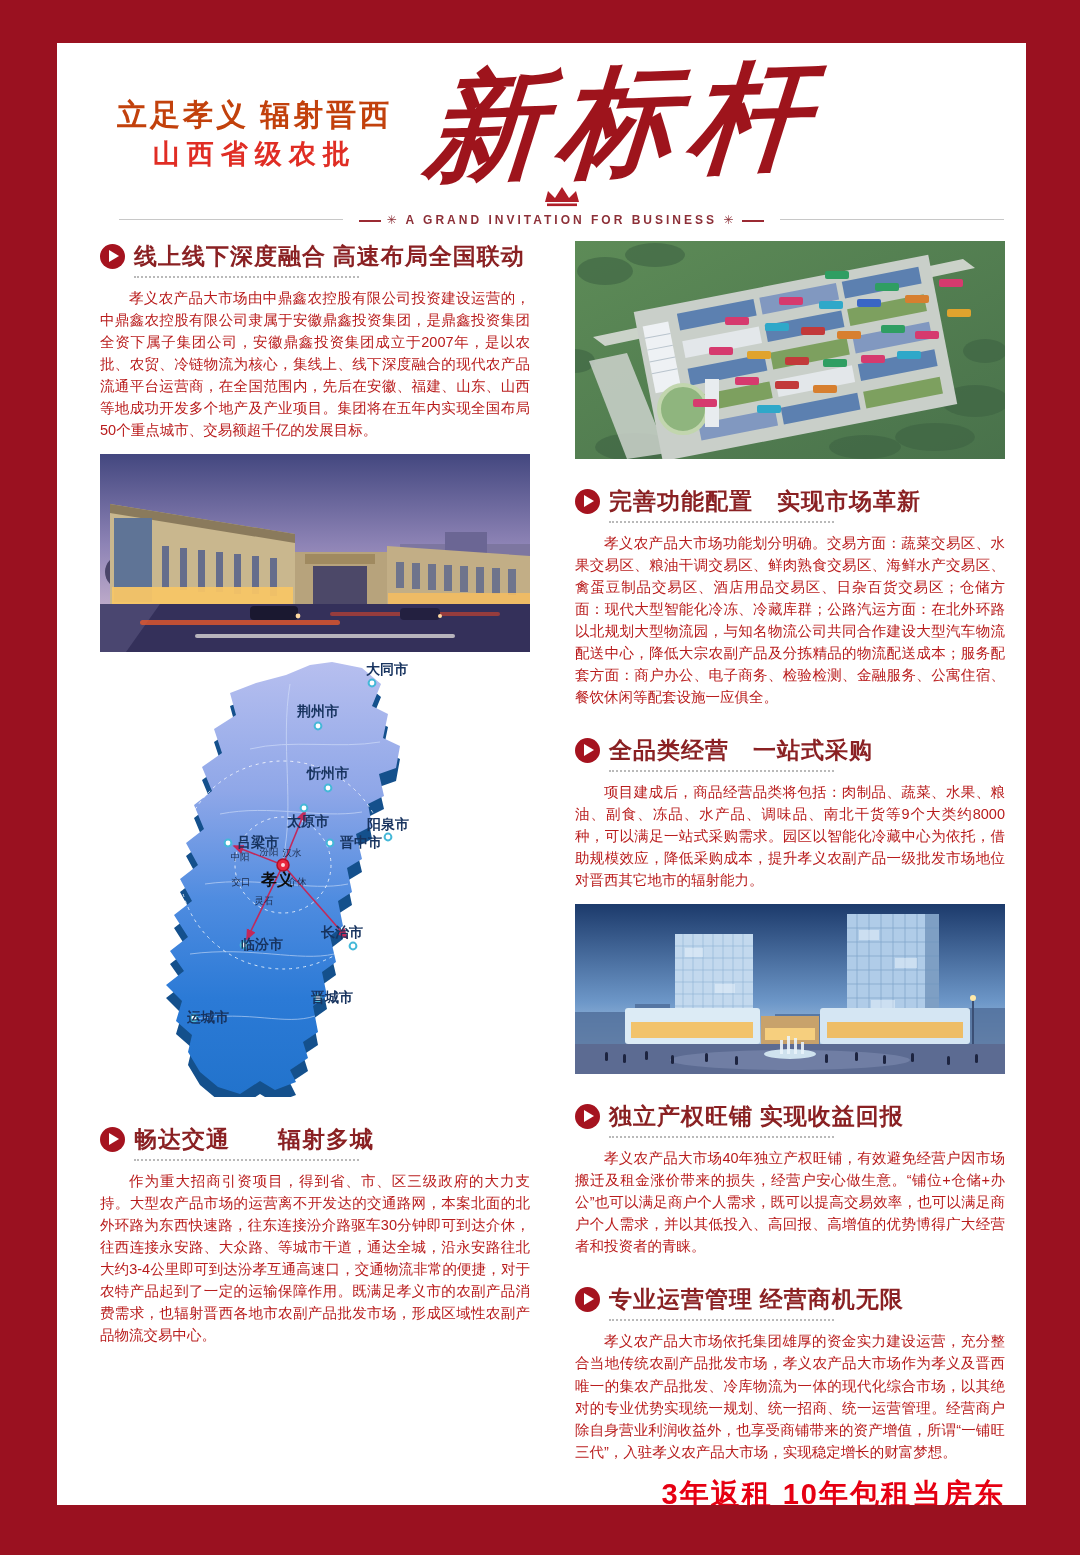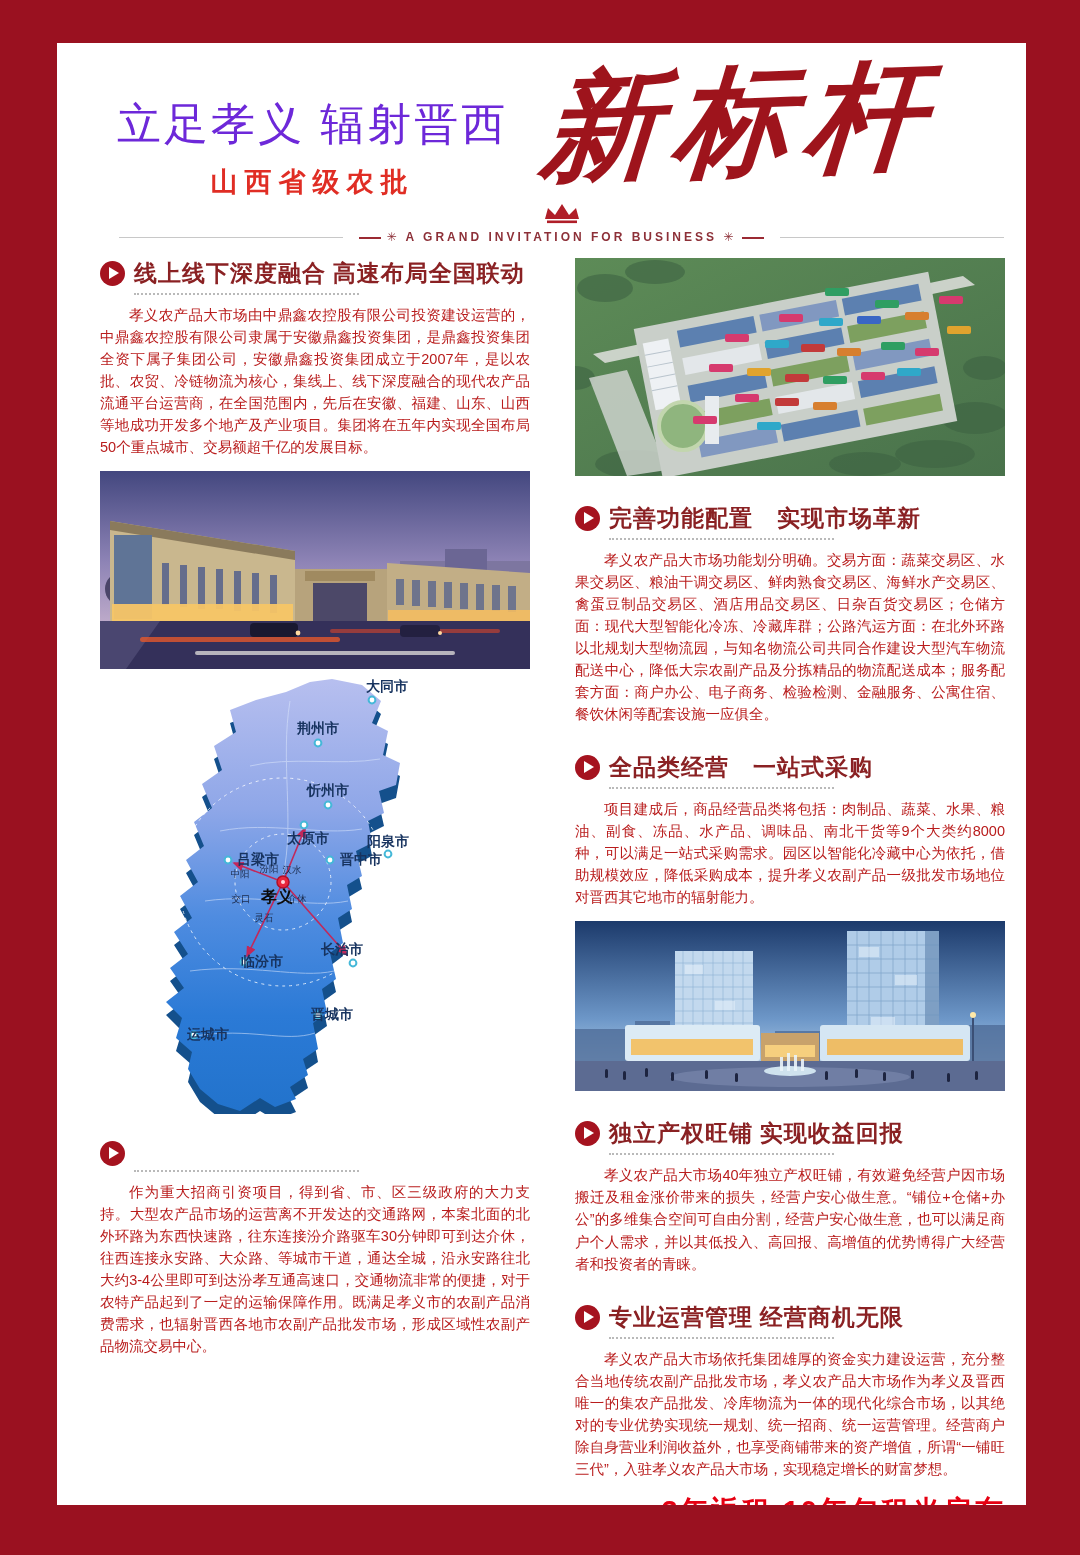--- a/index.html
+++ b/index.html
@@ -5,22 +5,22 @@
   * { margin:0; padding:0; box-sizing:border-box; }
   html,body { background:#ffffff; }
   body { font-family:"Liberation Sans","DejaVu Sans",sans-serif; }
   .page { position:relative; width:1080px; height:1555px; background:#9a1120; overflow:hidden; }
   .content { position:absolute; left:57px; top:43px; width:969px; height:1462px; background:#ffffff; overflow:hidden; }
 
   
   .header { position:relative; padding:30px 20px 0 60px; }
   .header-row { display:flex; align-items:flex-start; }
   .title-block { margin-top:22px; text-align:center; }
-  .main-title { font-size:44px; font-weight:400; color:#6d28d9; letter-spacing:3px; white-space:nowrap; }
-  .sub-title { font-size:27px; font-weight:900; color:#e02d24; letter-spacing:7px; margin-top:10px; }
+  .main-title { font-size:30px; font-weight:700; color:#c2410c; letter-spacing:3px; white-space:nowrap; }
+  .sub-title { font-size:27px; font-weight:900; color:#e02d24; letter-spacing:7px; margin-top:0; }
   .calligraphy { font-family:"DejaVu Serif","Liberation Serif",serif; font-style:italic; font-weight:900;
     font-size:118px; line-height:1.05; color:#9e141c; margin-left:34px; margin-top:-14px;
     letter-spacing:14px; transform:rotate(-2deg) skewX(-6deg); white-space:nowrap; }
   .crown-wrap { text-align:center; margin-top:2px; }
   .divider { display:flex; align-items:center; padding:0 2px; }
   .divider .line { flex:1; height:1px; background:#c8c8c8; }
   .divider .tag { font-size:12px; font-weight:bold; color:#8d3038; letter-spacing:3px; padding:0 10px; white-space:nowrap; position:relative; }
   .divider .tag::before,.divider .tag::after { content:""; display:inline-block; width:22px; height:2px; background:#9b2a33; vertical-align:middle; margin:0 6px; }
 
   
@@ -221,20 +221,21 @@
               <text x="141" y="231">交口</text>
               <text x="197" y="231">介休</text>
               <text x="164" y="250">灵石</text>
             </g>
           </svg>
         </div>
 
         <div class="sec">
           <div class="sec-h">
             <span class="play-icon"></span>
+            <span class="sec-title">畅达交通　　辐射多城</span>
           </div>
           <div class="dotline"></div>
           <p class="body-p">作为重大招商引资项目，得到省、市、区三级政府的大力支持。大型农产品市场的运营离不开发达的交通路网，本案北面的北外环路为东西快速路，往东连接汾介路驱车30分钟即可到达介休，往西连接永安路、大众路、等城市干道，通达全城，沿永安路往北大约3-4公里即可到达汾孝互通高速口，交通物流非常的便捷，对于农特产品起到了一定的运输保障作用。既满足孝义市的农副产品消费需求，也辐射晋西各地市农副产品批发市场，形成区域性农副产品物流交易中心。</p>
         </div>
       </div>
 
       <div class="col">
 
         <div class="fig" style="margin-top:0">
           <svg width="430" height="218" viewBox="0 0 430 218">
@@ -424,21 +425,21 @@
             <circle cx="398" cy="94" r="3" fill="#ffe9a8"></circle>
           </svg>
         </div>
 
         <div class="sec">
           <div class="sec-h">
             <span class="play-icon"></span>
             <span class="sec-title">独立产权旺铺  实现收益回报</span>
           </div>
           <div class="dotline"></div>
-          <p class="body-p">孝义农产品大市场40年独立产权旺铺，有效避免经营户因市场搬迁及租金涨价带来的损失，经营户安心做生意。“铺位+仓储+办公”的多维集合空间可自由分割，经营户安心做生意，也可以满足商户个人需求，并以其低投入、高回报、高增值的优势博得广大经营者和投资者的青睐。</p>
+          <p class="body-p">孝义农产品大市场40年独立产权旺铺，有效避免经营户因市场搬迁及租金涨价带来的损失，经营户安心做生意。“铺位+仓储+办公”也可以满足商户个人需求，既可以提高交易效率，也可以满足商户个人需求，并以其低投入、高回报、高增值的优势博得广大经营者和投资者的青睐。</p>
         </div>
 
         <div class="sec">
           <div class="sec-h">
             <span class="play-icon"></span>
             <span class="sec-title">专业运营管理  经营商机无限</span>
           </div>
           <div class="dotline"></div>
           <p class="body-p">孝义农产品大市场依托集团雄厚的资金实力建设运营，充分整合当地传统农副产品批发市场，孝义农产品大市场作为孝义及晋西唯一的集农产品批发、冷库物流为一体的现代化综合市场，以其绝对的专业优势实现统一规划、统一招商、统一运营管理。经营商户除自身营业利润收益外，也享受商铺带来的资产增值，所谓“一铺旺三代”，入驻孝义农产品大市场，实现稳定增长的财富梦想。</p>
         </div>

